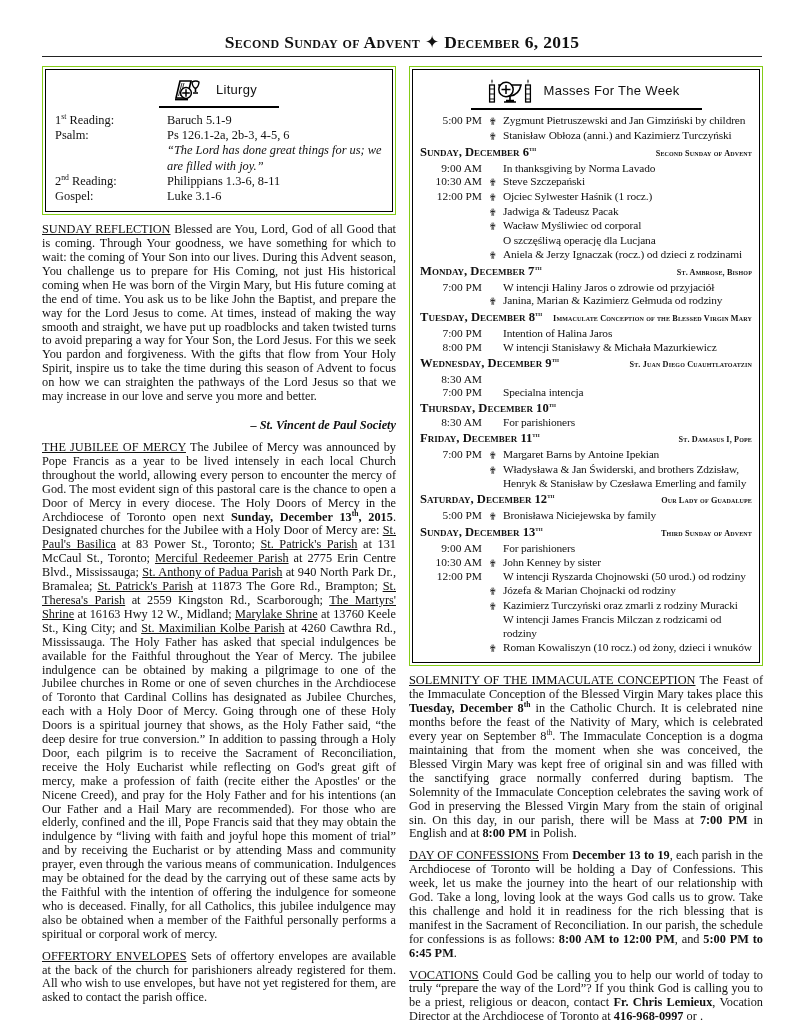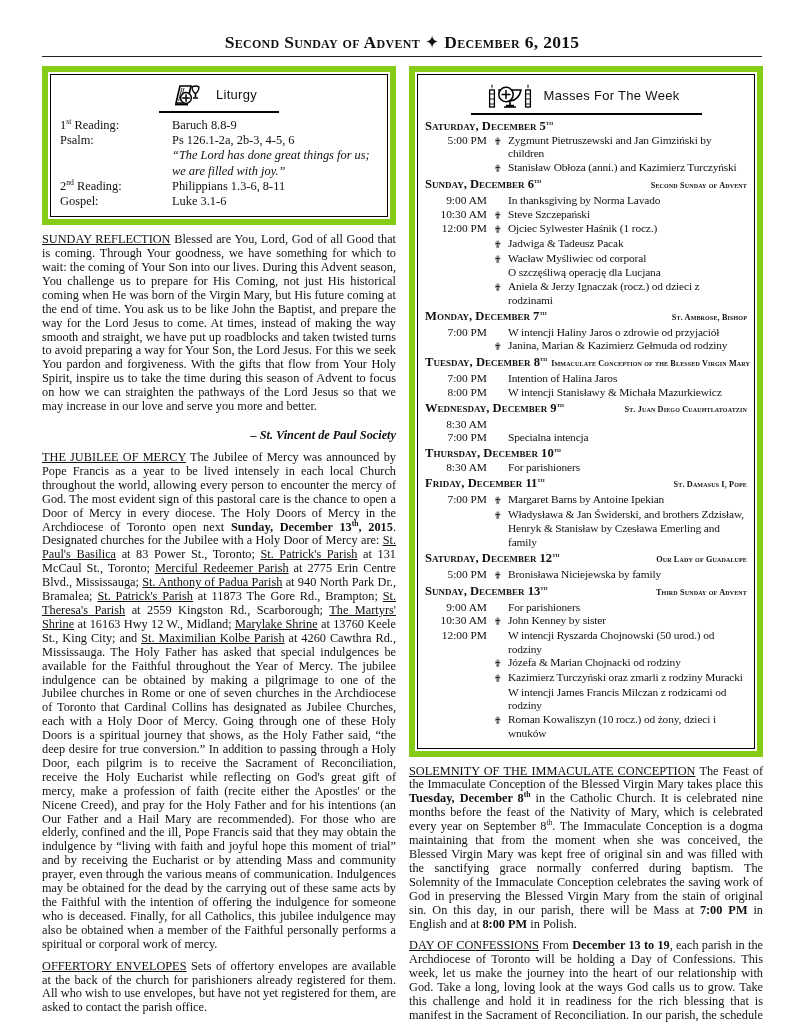--- a/index.html
+++ b/index.html
@@ -13,21 +13,21 @@
   .masthead{text-align:center;}
   .masthead .title{
     font-weight:bold;font-variant:small-caps;font-size:17.5px;letter-spacing:.3px;
     font-family:"Liberation Serif","DejaVu Sans",serif;
   }
   .masthead .rule{border-bottom:1.6px solid #222;margin-top:3px;}
   
   .columns{display:flex;gap:13px;margin-top:9px;align-items:flex-start;}
   .col{width:354px;flex:0 0 354px;}
   
-  .box{border:6px solid #84cc16;padding:2px;background:#fff;}
+  .box{border:1px solid #84cc16;padding:2px;background:#fff;}
   .box-inner{border:1.7px solid #000;padding:5px 7px 7px 7px;}
   .box-title-wrap{text-align:center;}
   .box-title-row{
     display:inline-flex;align-items:center;gap:9px;
     border-bottom:2.4px solid #000;padding:1px 22px 3px 14px;
   }
   .box-title{
     font-family:"Liberation Sans","DejaVu Sans",sans-serif;
     font-size:13px;letter-spacing:.3px;color:#111;
   }
@@ -89,21 +89,21 @@
                   <path d="M13 13.2 V20.8 M9.2 17 H16.8" stroke="#000" stroke-width="1.5"></path>
                   <path d="M2 23.5 H15" stroke="#000" stroke-width="1.8"></path>
                 </svg>
               </span>
               <span class="box-title">Liturgy</span>
             </div>
           </div>
           <div id="liturgy-rows">
               <div class="lit-row">
                 <span class="lit-label">1<sup>st</sup> Reading:</span>
-                <span class="lit-value">Baruch 8.8-9</span>
+                <span class="lit-value">Baruch 5.1-9</span>
               </div>
               <div class="lit-row">
                 <span class="lit-label">Psalm:</span>
                 <span class="lit-value">Ps 126.1-2a, 2b-3, 4-5, 6</span>
               </div>
               <div class="lit-row">
                 <span class="lit-label"></span>
                 <span class="lit-value italic">“The Lord has done great things for us; we are filled with joy.”</span>
               </div>
               <div class="lit-row">
@@ -152,23 +152,20 @@
                   <path d="M14 9 q2 10 11 11 q9 -1 11 -11 Z" fill="#fff" stroke="#000" stroke-width="1.5"></path>
                   <path d="M25 20 V24 M19 26 h12 M21 24.5 h8" stroke="#000" stroke-width="1.6"></path>
                   <circle cx="21" cy="13.5" r="7.2" fill="#fff" stroke="#000" stroke-width="1.5"></circle>
                   <path d="M21 9 V18 M16.5 13.5 H25.5" stroke="#000" stroke-width="1.5"></path>
                 </svg>
               </span>
               <span class="box-title">Masses For The Week</span>
             </div>
           </div>
           <div id="mass-days">
-              <div class="mass-day-header">
-                <span class="day-name">Saturday, December 5<sup>th</sup></span>
-              </div>
               <div class="mass-row">
                 <span class="mass-time">5:00 PM</span>
                 <span class="mass-cross">✟</span>
                 <span class="mass-text">Zygmunt Pietruszewski and Jan Gimziński by children</span>
               </div>
               <div class="mass-row">
                 <span class="mass-time"></span>
                 <span class="mass-cross">✟</span>
                 <span class="mass-text">Stanisław Obłoza (anni.) and Kazimierz Turczyński</span>
               </div>

